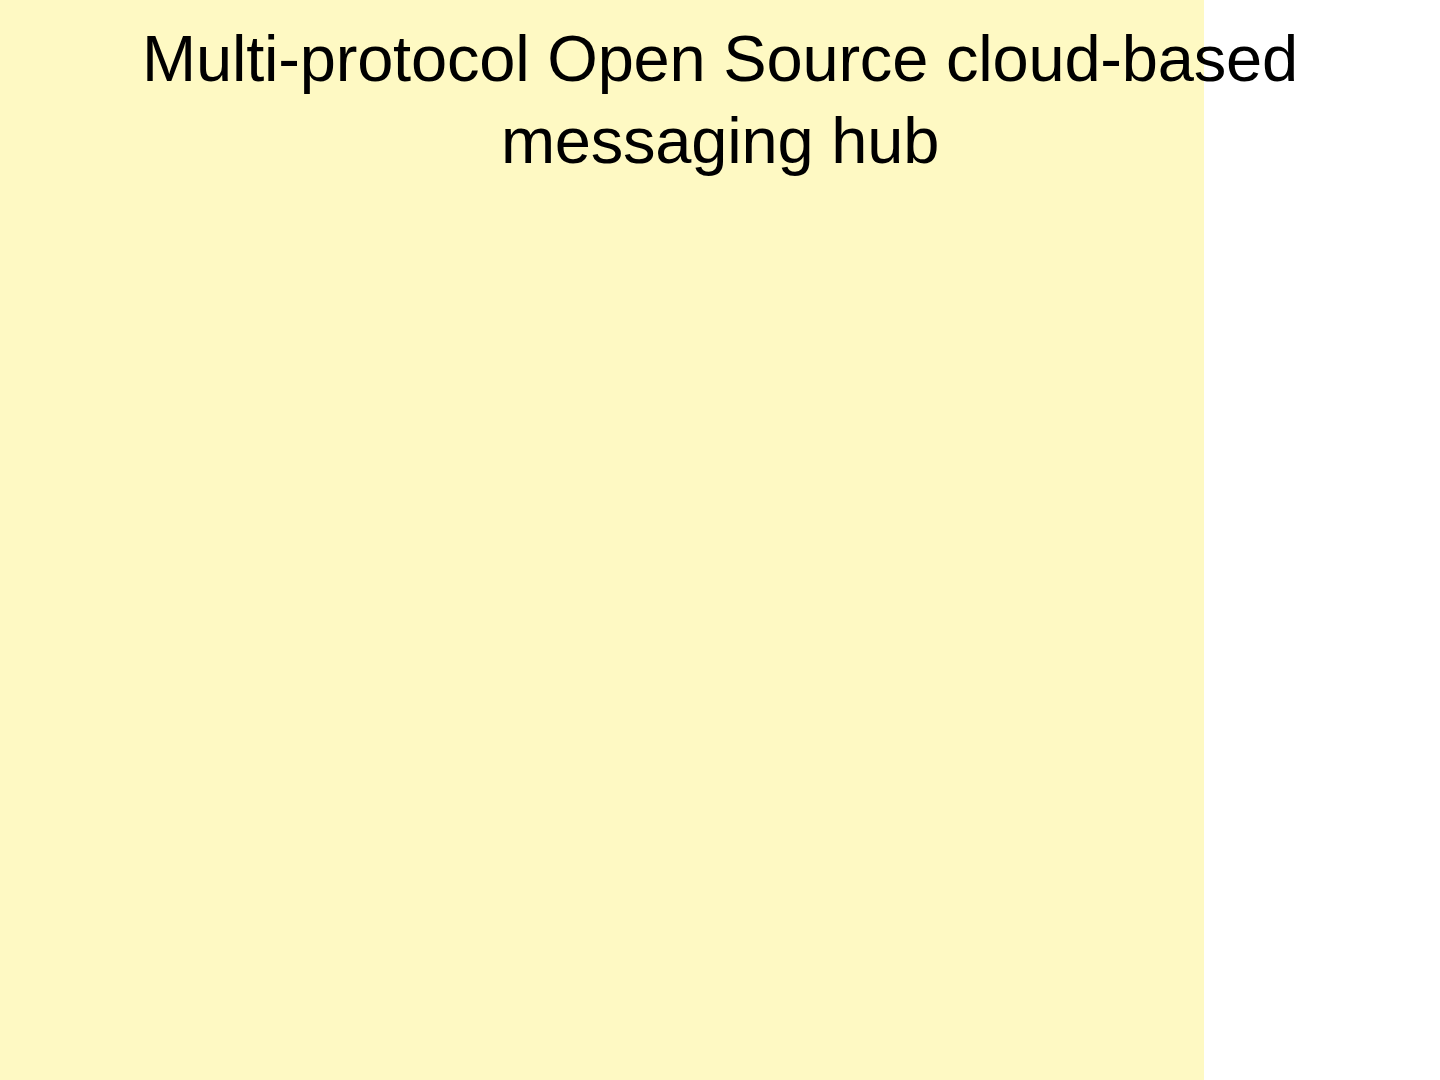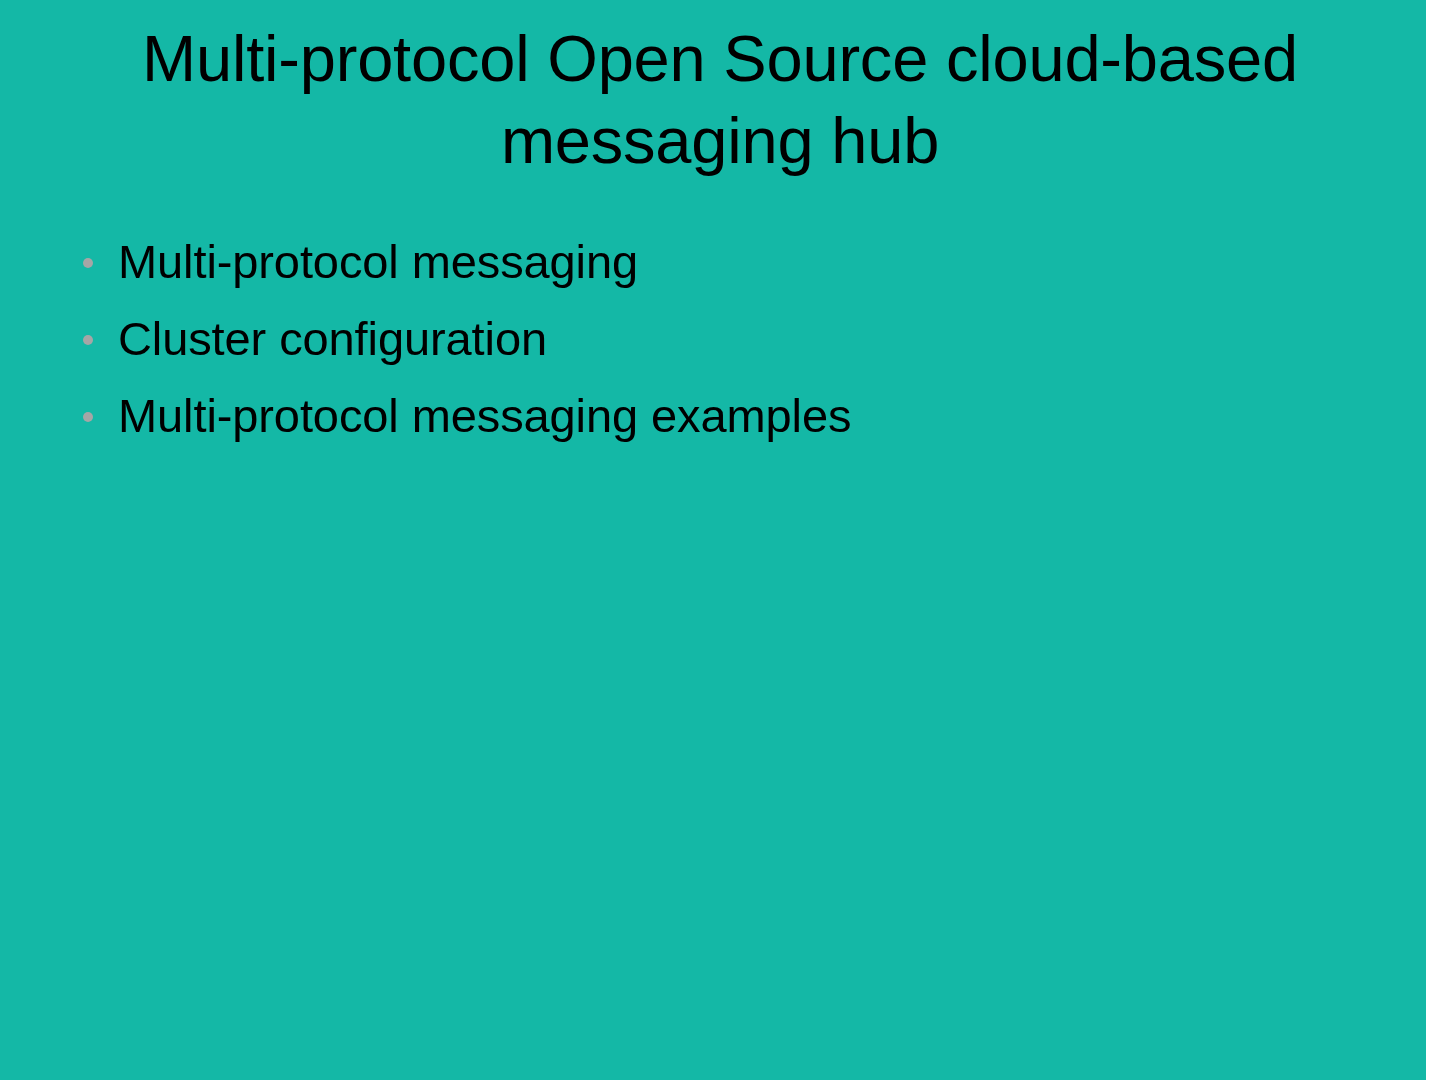--- a/index.html
+++ b/index.html
@@ -8,23 +8,23 @@
     background: #ffffff;
   }
   body {
     width: 1440px;
     height: 1080px;
     font-family: "Liberation Sans", sans-serif;
     overflow: hidden;
   }
   .slide {
     position: relative;
-    width: 1426px;
+    width: 1204px;
     height: 1080px;
-    background: #14b8a6;
+    background: #fef9c3;
     box-sizing: border-box;
   }
   .slide-title {
     position: absolute;
     left: 72px;
     top: 18px;
     width: 1296px;
     text-align: center;
     font-size: 65px;
     line-height: 82px;
@@ -66,32 +66,14 @@
   }
 </style>
 </head>
 <body>
 
 <div class="slide">
 
   <div class="slide-title">Multi-protocol Open Source cloud-based
 messaging hub</div>
 
-  <ul class="bullet-list">
-
-    <li class="bullet-item">
-      <span class="bullet-marker"></span>
-      <span class="bullet-text">Multi-protocol messaging</span>
-    </li>
-
-    <li class="bullet-item">
-      <span class="bullet-marker"></span>
-      <span class="bullet-text">Cluster configuration</span>
-    </li>
-
-    <li class="bullet-item">
-      <span class="bullet-marker"></span>
-      <span class="bullet-text">Multi-protocol messaging examples</span>
-    </li>
-
-  </ul>
 
 </div>
 
 </body></html>

